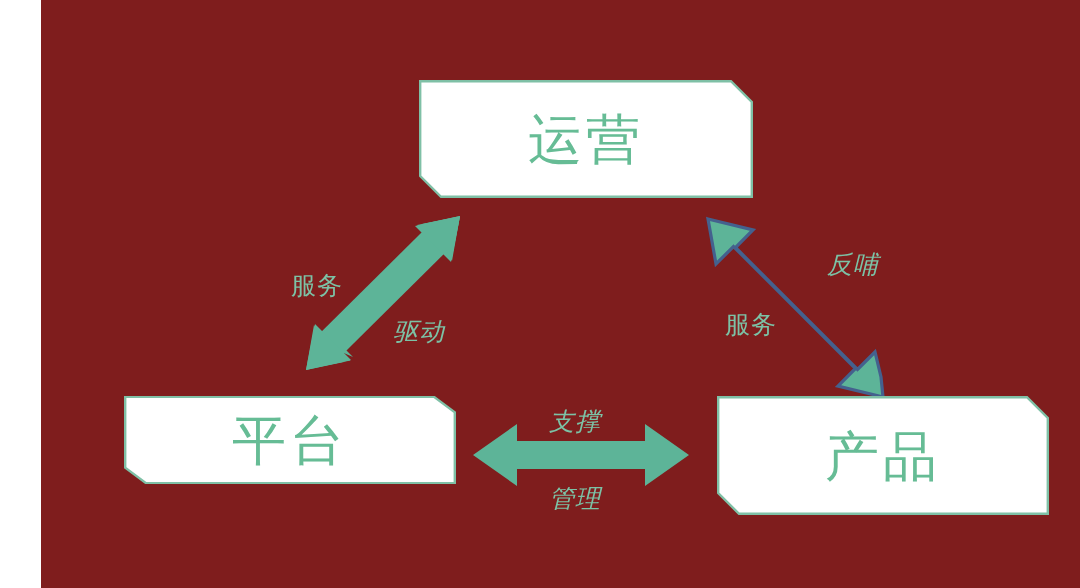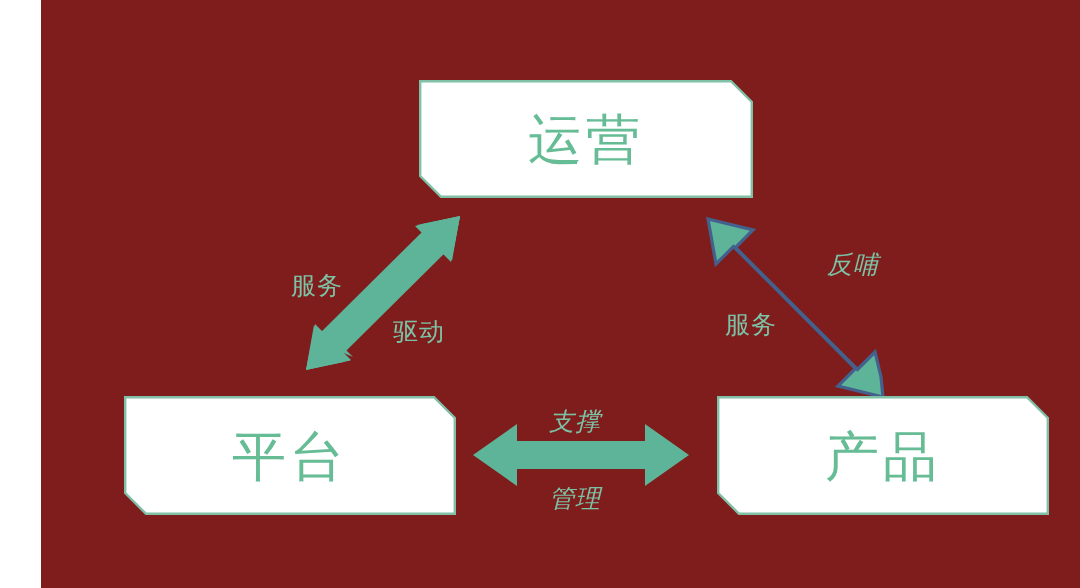--- a/index.html
+++ b/index.html
@@ -45,36 +45,36 @@
     z-index: 2;
     font-size: 54px;
     line-height: 1;
     letter-spacing: 4px;
     color: #66bc95;
     font-weight: 400;
     user-select: none;
     white-space: nowrap;
   }
   #node-operations { left: 378px; top: 80px; width: 334px; height: 118px; }
-  #node-platform   { left: 83px;  top: 396px; width: 332px; height: 119px; }
+  #node-platform   { left: 83px;  top: 396px; width: 332px; height: 88px; }
   #node-product    { left: 676px; top: 396px; width: 332px; height: 119px; }
 
   
   .edge-label {
     position: absolute;
     font-size: 25px;
     line-height: 1;
     letter-spacing: 1px;
     color: #7cc2a6;
     white-space: nowrap;
     user-select: none;
     z-index: 5;
   }
   #label-service-left  { left: 250px; top: 273px; }
-  #label-drive         { left: 352px; top: 319px; }
+  #label-drive         { left: 352px; top: 319px; font-style: italic; }
   #label-feedback      { left: 786px; top: 252px; font-style: italic; }
   #label-service-right { left: 684px; top: 312px; }
   #label-support       { left: 508px; top: 409px; font-style: italic; }
   #label-manage        { left: 508px; top: 486px; font-style: italic; }
 </style>
 </head>
 <body>
 
 <div id="canvas">
 

